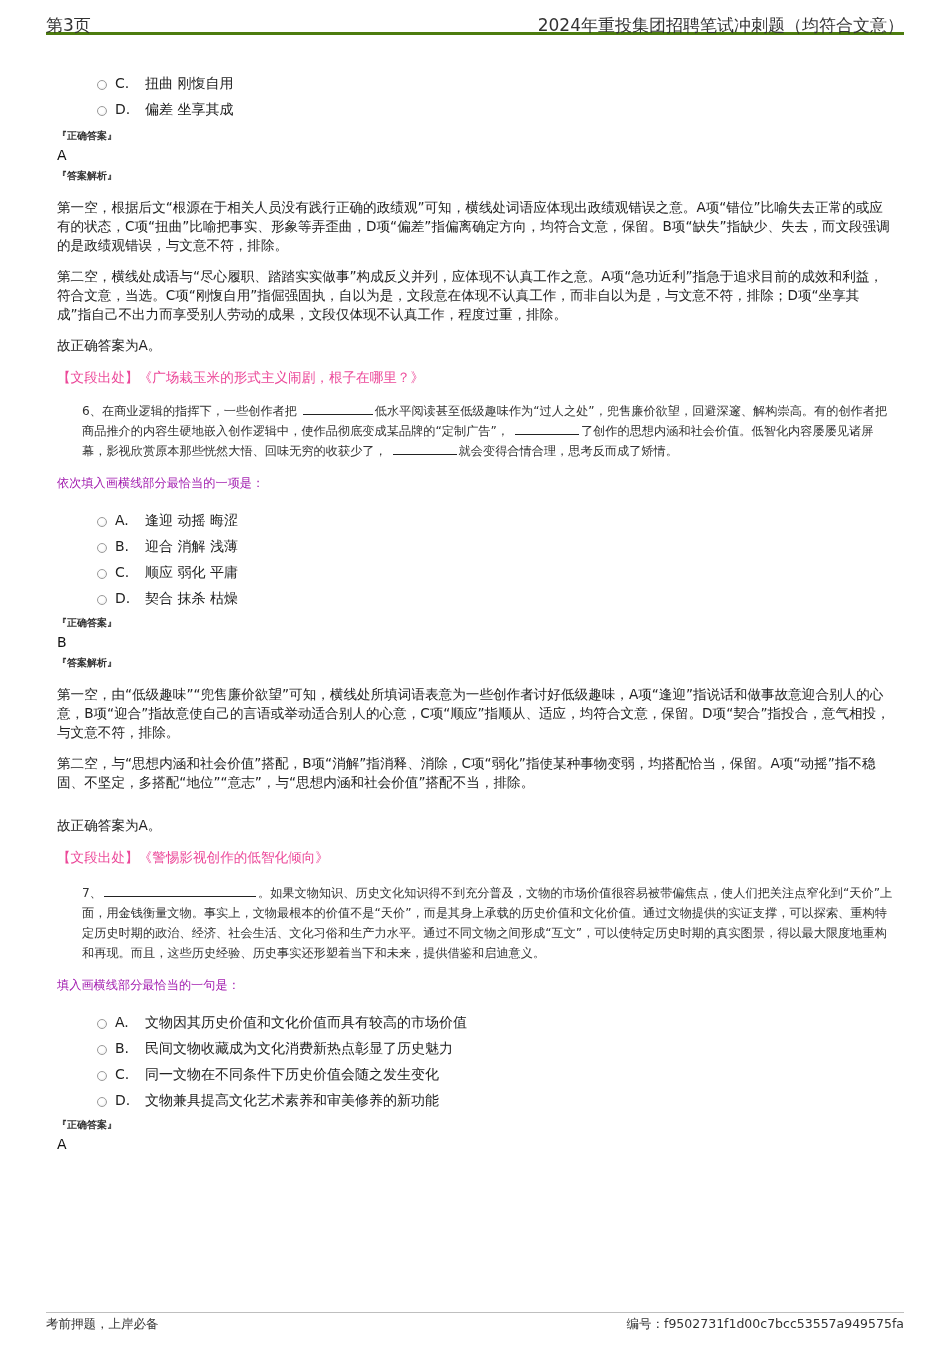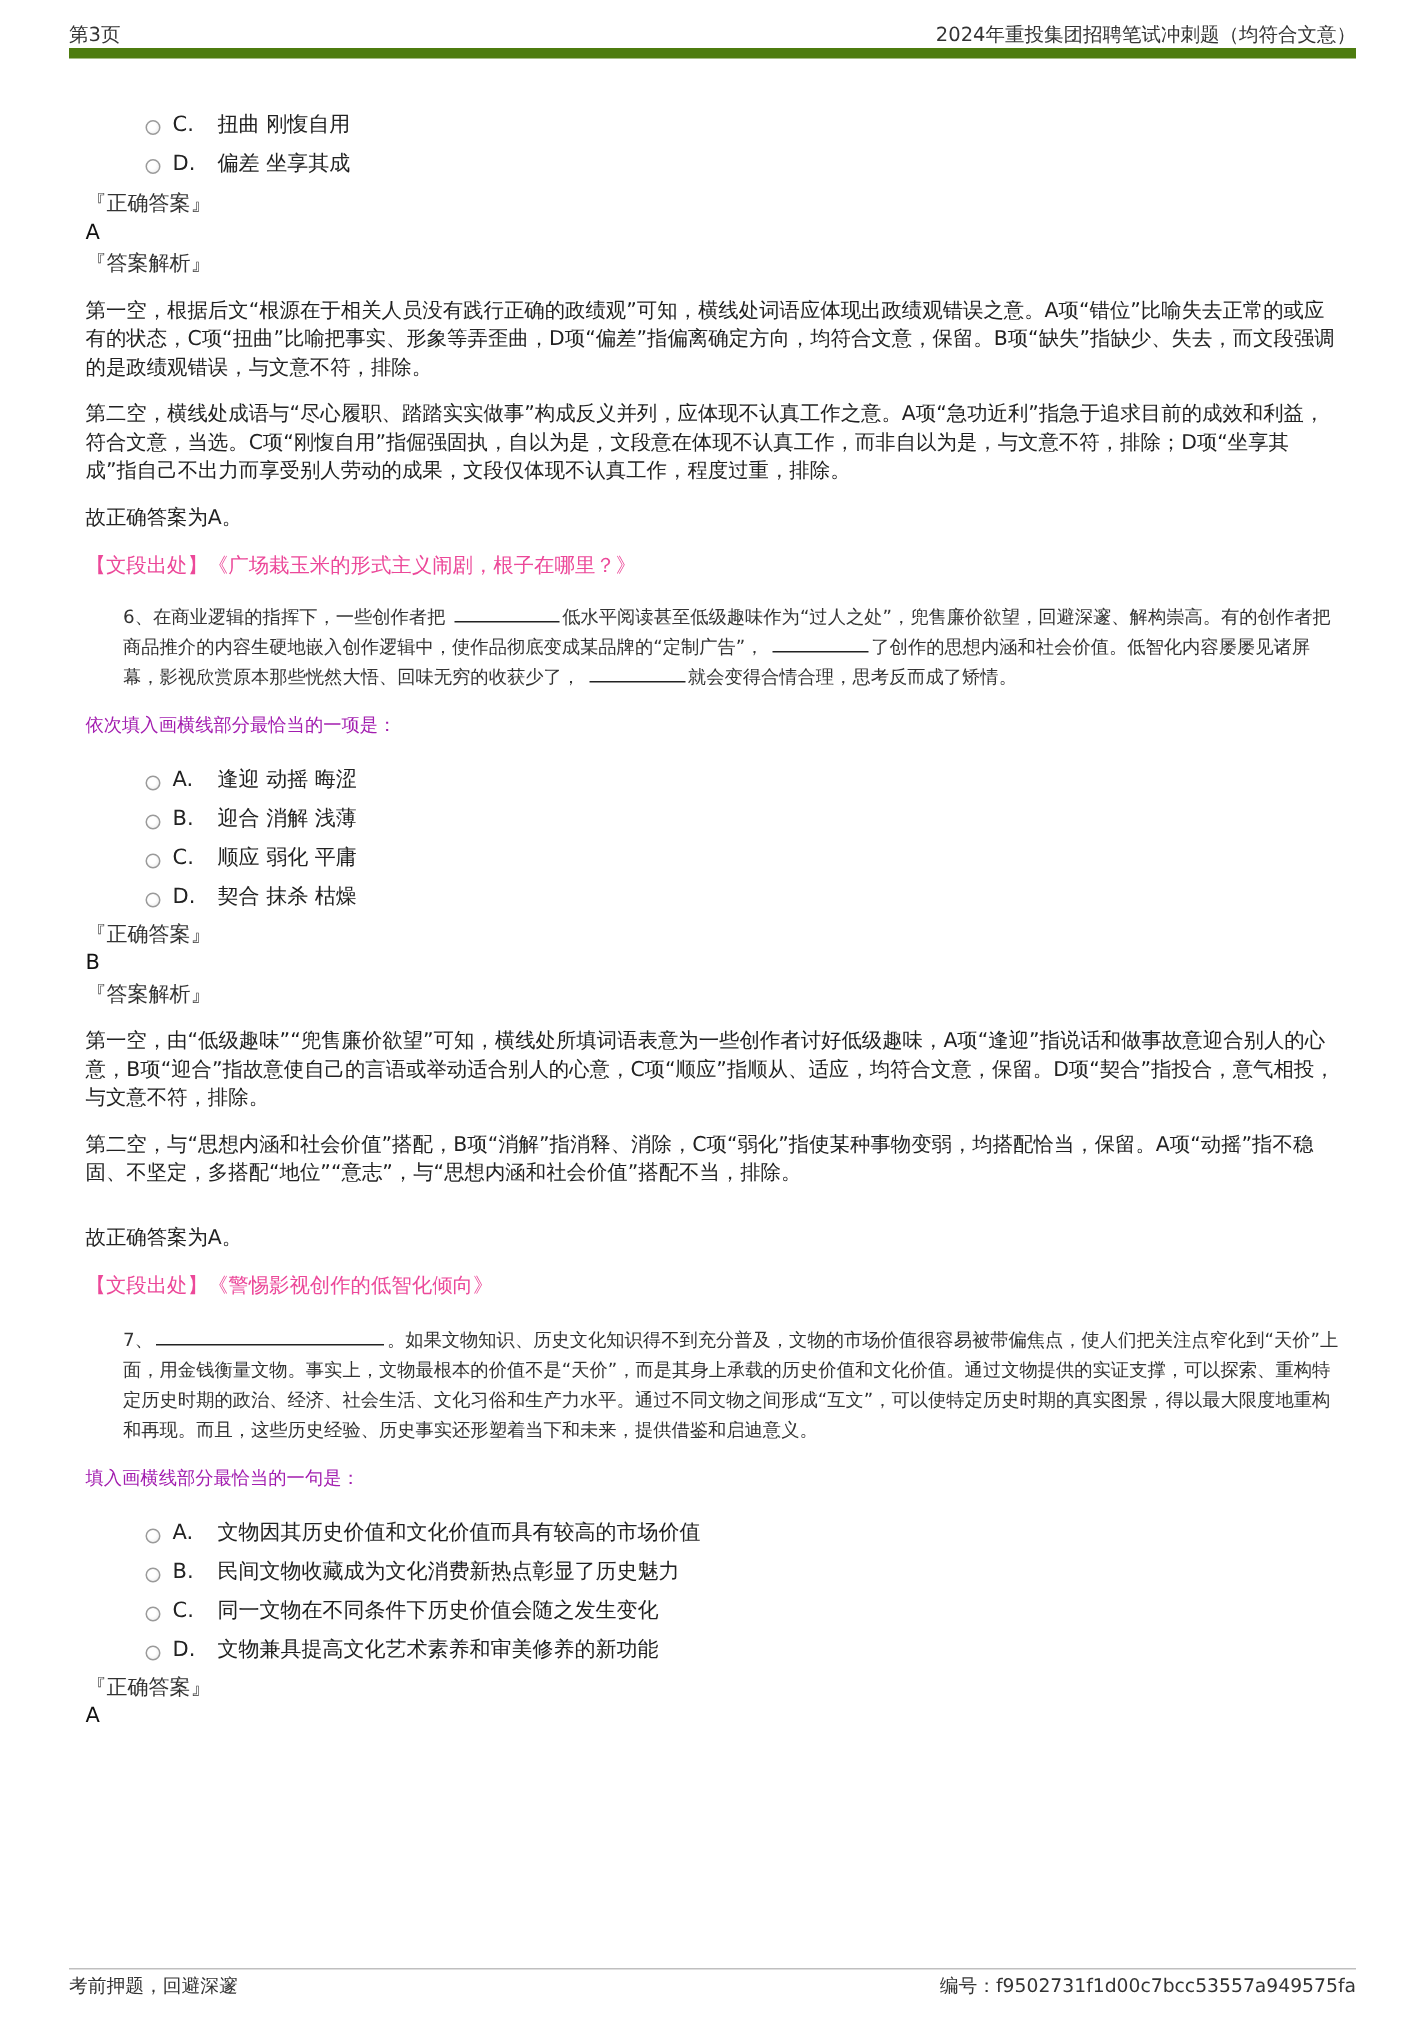--- a/index.html
+++ b/index.html
@@ -1,32 +1,32 @@
 <!DOCTYPE html>
 <html><head>
 <meta charset="utf-8">
 <style>
   html, body { margin: 0; padding: 0; background: #ffffff; }
   body { width: 950px; height: 1345px; position: relative; overflow: hidden;
          font-family: "DejaVu Sans", "Liberation Sans", sans-serif; color: #333333; }
   .header { position: absolute; left: 46px; right: 46px; top: 12px; height: 20px;
-            border-bottom: 7px solid #4d7c0f; font-size: 13px; color: #333; }
+            border-bottom: 3px solid #4d7c0f; font-size: 17px; color: #333; }
   .header .left { position: absolute; left: 0; top: 2px; }
   .header .right { position: absolute; right: 0; top: 2px; }
   .footer { position: absolute; left: 46px; right: 46px; top: 1312px; height: 22px;
             border-top: 1px solid #bfbfbf; font-size: 12.5px; color: #333; }
   .footer .left { position: absolute; left: 0; top: 3px; }
   .footer .right { position: absolute; right: 0; top: 3px; }
   .content { position: absolute; left: 57px; top: 70px; width: 836px; }
   .opt { position: relative; height: 26px; line-height: 26px; padding-left: 40px; font-size: 14px; color: #222; }
   .opt .radio { position: absolute; left: 40px; top: 10px; width: 8px; height: 8px; border-radius: 50%;
                 border: 1px solid #9a9a9a; background: radial-gradient(circle at 40% 40%, #ffffff 40%, #e5e5e5 100%); }
   .opt .letter { position: absolute; left: 58px; }
   .opt .text { position: absolute; left: 88px; white-space: nowrap; }
-  .label { font-size: 14px; line-height: 20px; color: #333; margin-left: 0px; }
+  .label { font-size: 10px; line-height: 20px; color: #333; margin-left: 0px; font-weight: bold; }
   .ans { font-size: 14px; line-height: 18px; color: #111; }
   .para { font-size: 13.6px; line-height: 19px; color: #222; margin: 0; }
   .gap { height: 12px; }
   .source { font-size: 13.6px; line-height: 20px; color: #ec4899; }
   .qtext { font-size: 12.2px; line-height: 20px; color: #333; margin-left: 25px; }
   .blank { display: inline-block; border-bottom: 1px solid #222; vertical-align: baseline; height: 12px; margin: 0 2px; }
   .prompt { font-size: 12.2px; line-height: 20px; color: #a21caf; }
 </style>
 </head>
 <body>
@@ -136,15 +136,15 @@
       <span class="radio"></span>
       <span class="letter">D.</span>
       <span class="text">文物兼具提高文化艺术素养和审美修养的新功能</span>
     </div>
     <div class="label" style="margin-top:2px">『正确答案』</div>
     <div class="ans">A</div>
   </div>
 </div>
 
 <div class="footer">
-  <span class="left">考前押题，回避深邃</span>
+  <span class="left">考前押题，上岸必备</span>
   <span class="right">编号：f9502731f1d00c7bcc53557a949575fa</span>
 </div>
 
 </body></html>

